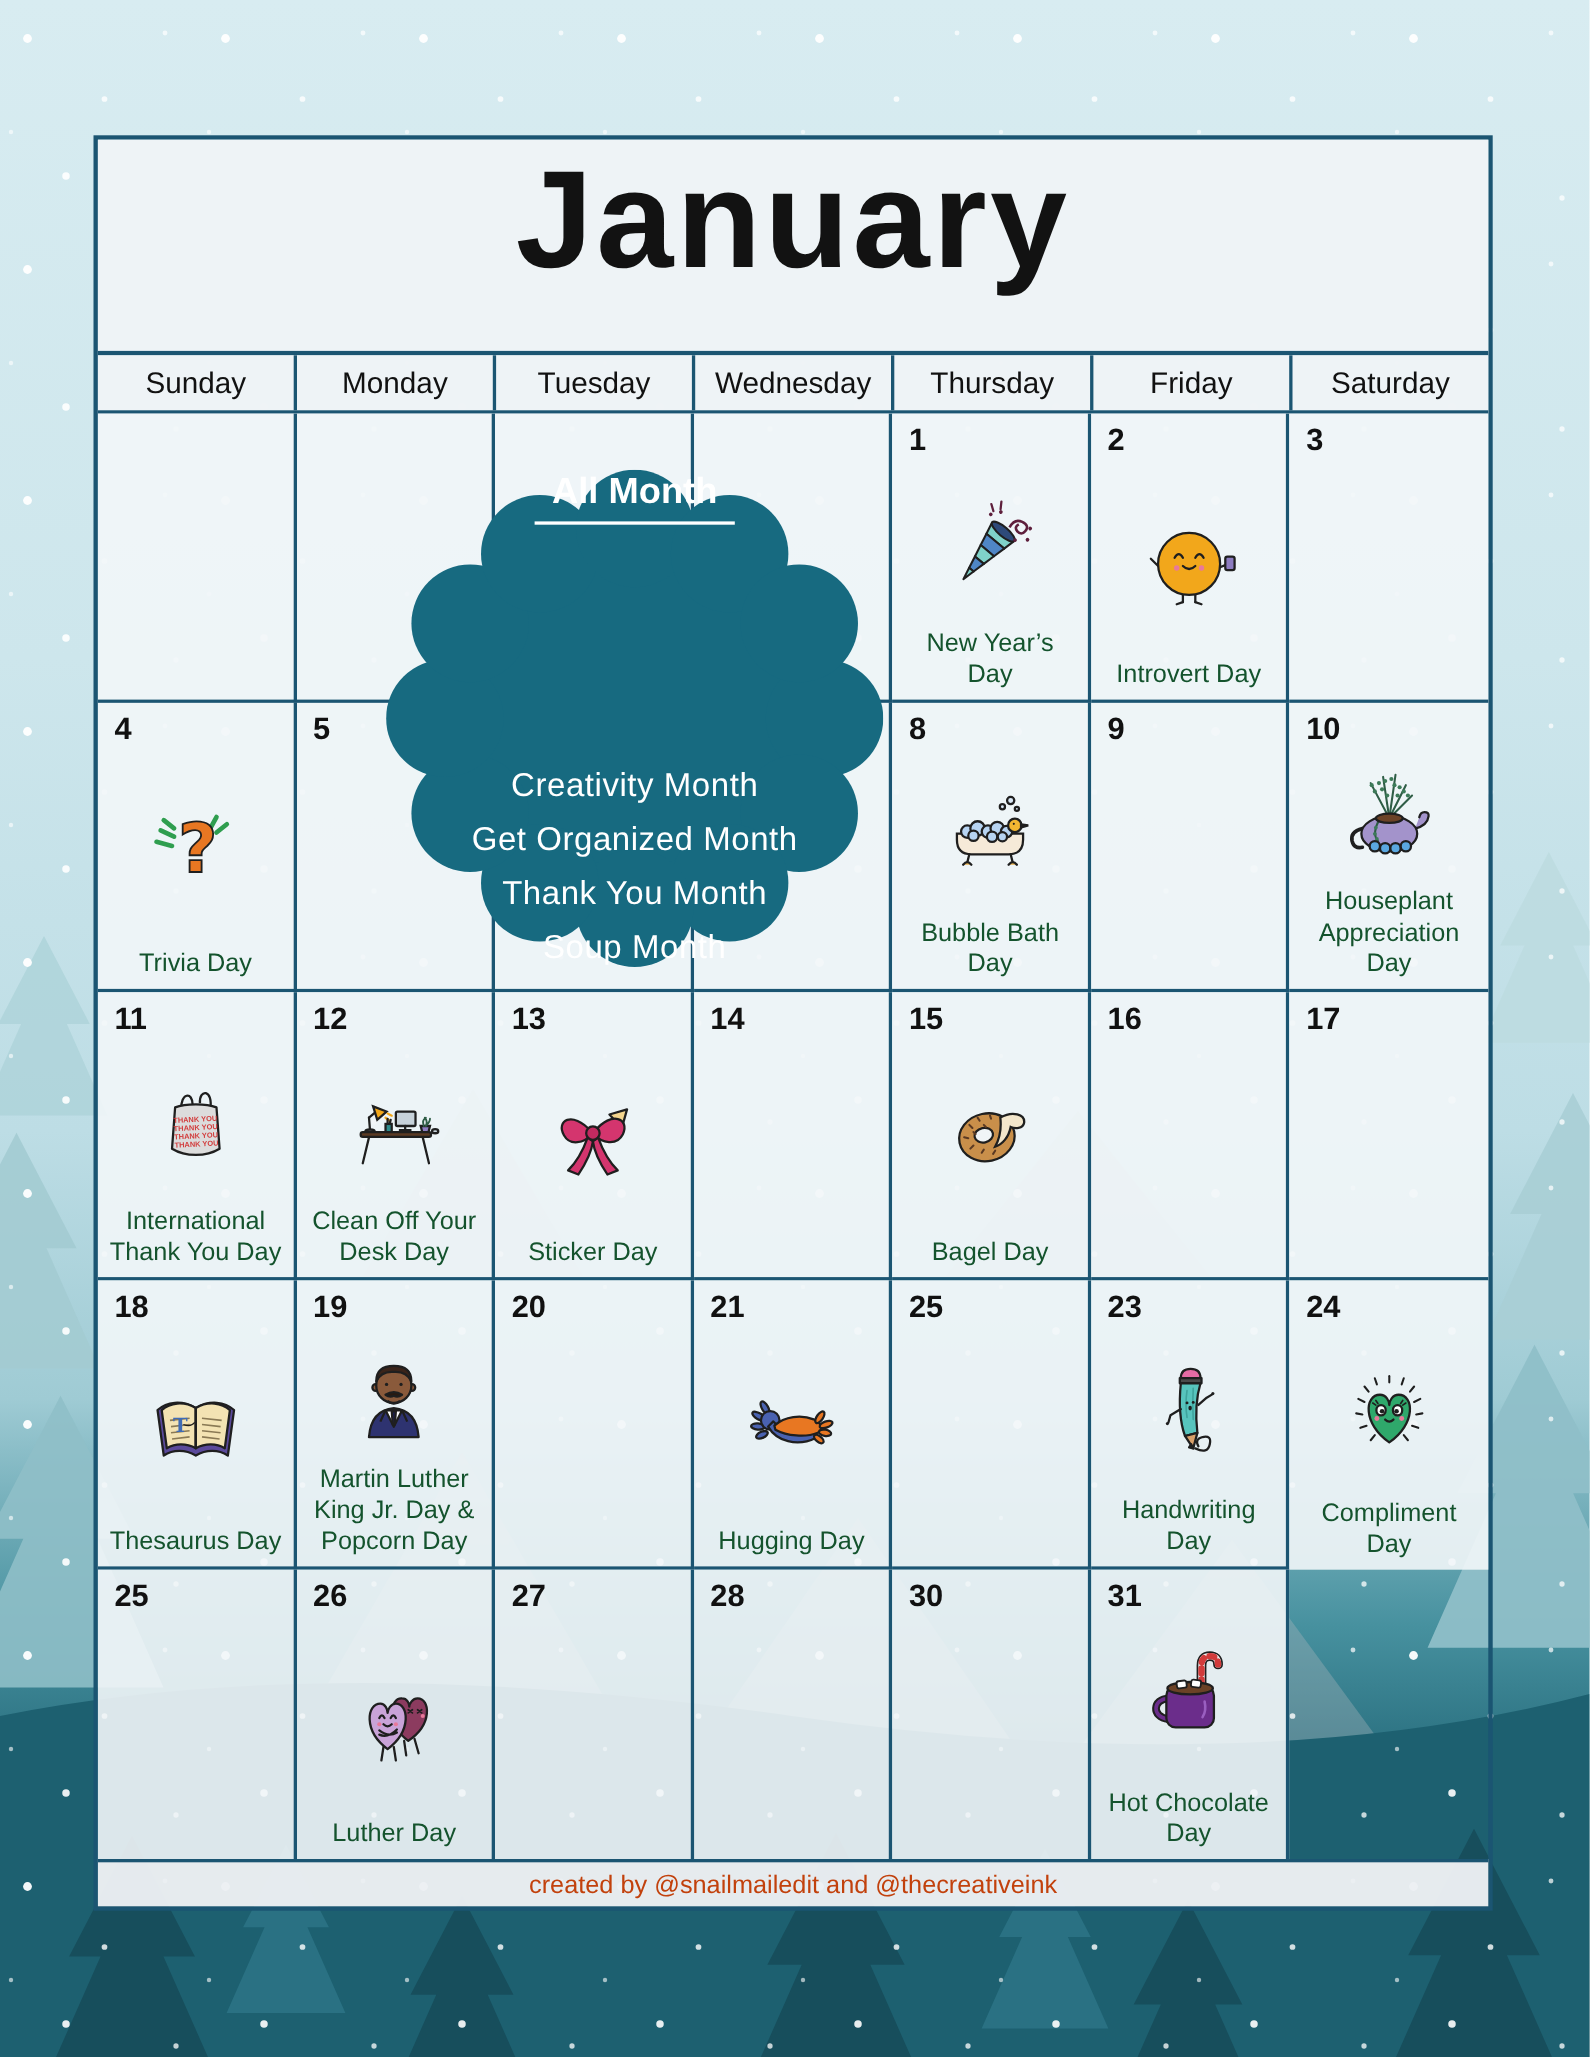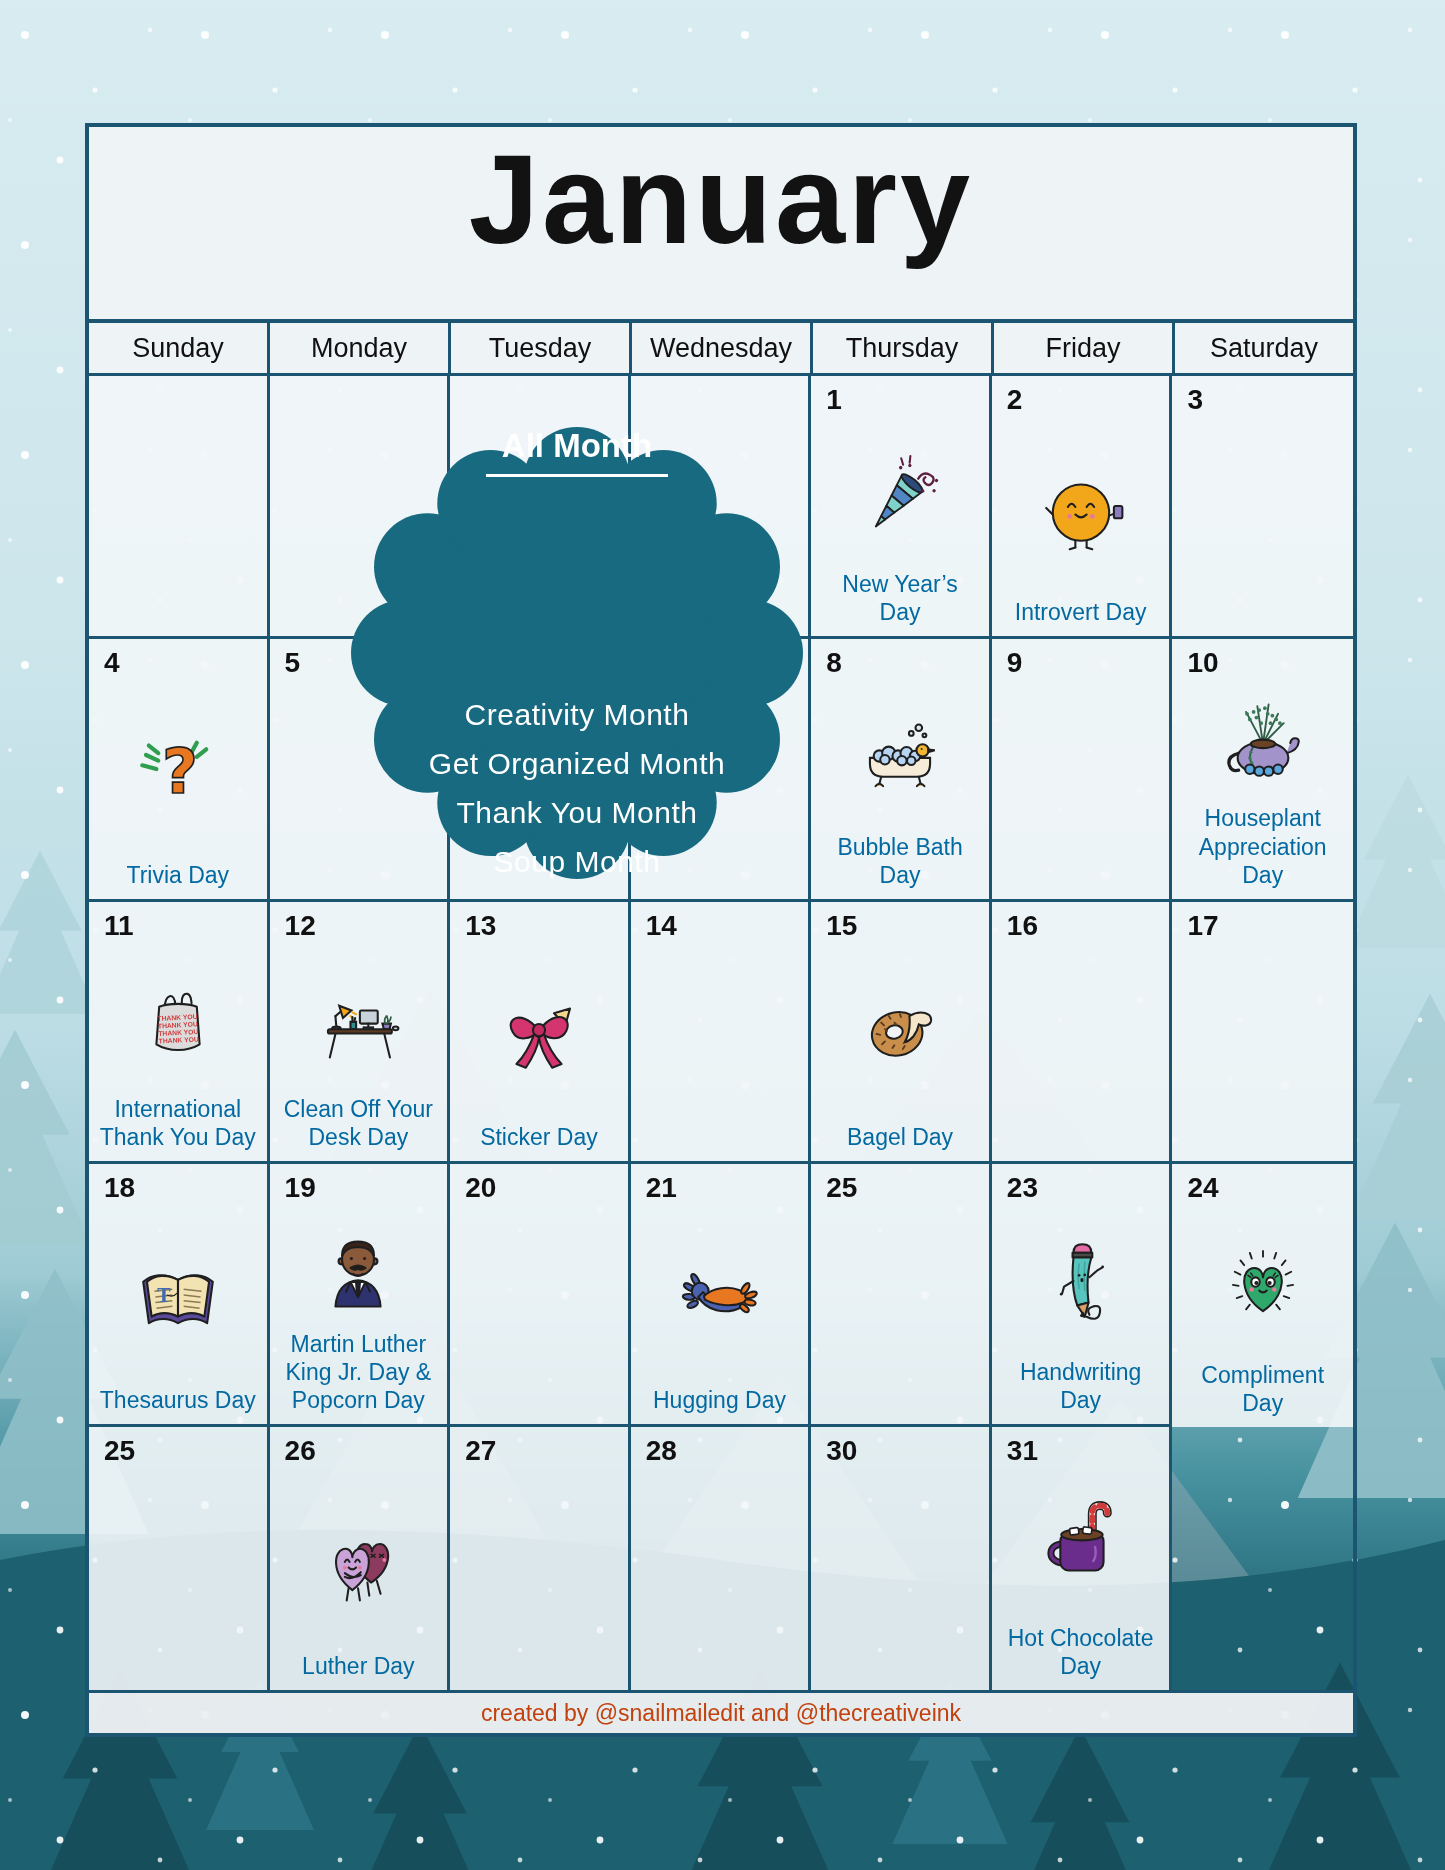--- a/index.html
+++ b/index.html
@@ -24,21 +24,21 @@
   .wd:last-child{border-right:none;}
   .grid{flex:1;display:grid;grid-template-columns:repeat(7,1fr);grid-template-rows:repeat(5,1fr);}
   .cell{border-right:3px solid #1b5572;border-bottom:3px solid #1b5572;
     background:rgba(242,246,248,.9);display:flex;flex-direction:column;align-items:center;
     padding:2px 5px 10px;box-sizing:border-box;min-height:0;}
   .cell:nth-child(7n){border-right:none;}
   .cell:nth-last-child(-n+7){border-bottom:none;}
   .date{align-self:flex-start;font-size:28px;font-weight:700;color:#111;padding:6px 0 0 10px;}
   .icon{flex:1;display:flex;align-items:center;justify-content:center;min-height:40px;width:100%;}
   .icon svg{width:94px;height:94px;max-height:100%;}
-  .label{font-size:23px;line-height:1.22;text-align:center;color:#0369a1;padding:0 4px;}
+  .label{font-size:23px;line-height:1.22;text-align:center;color:#14532d;padding:0 4px;}
   .footer-row{height:40px;flex:0 0 40px;background:rgba(236,240,243,.97);border-top:3px solid #1b5572;
     display:flex;align-items:center;justify-content:center;font-size:23px;color:#c2410c;}
   .all-month-badge{position:absolute;left:262px;top:300px;width:452px;height:452px;z-index:3;}
   .all-month-badge > svg{position:absolute;inset:0;width:100%;height:100%;}
   .am-text{position:absolute;inset:0;display:flex;flex-direction:column;align-items:center;
     justify-content:space-between;color:#fff;gap:15px;}
   .am-heading{font-size:33px;font-weight:700;border-bottom:3px solid #fff;padding:0 16px 9px;margin-bottom:5px;}
   .am-item{font-size:30px;letter-spacing:.5px;}
 </style>
 </head>

